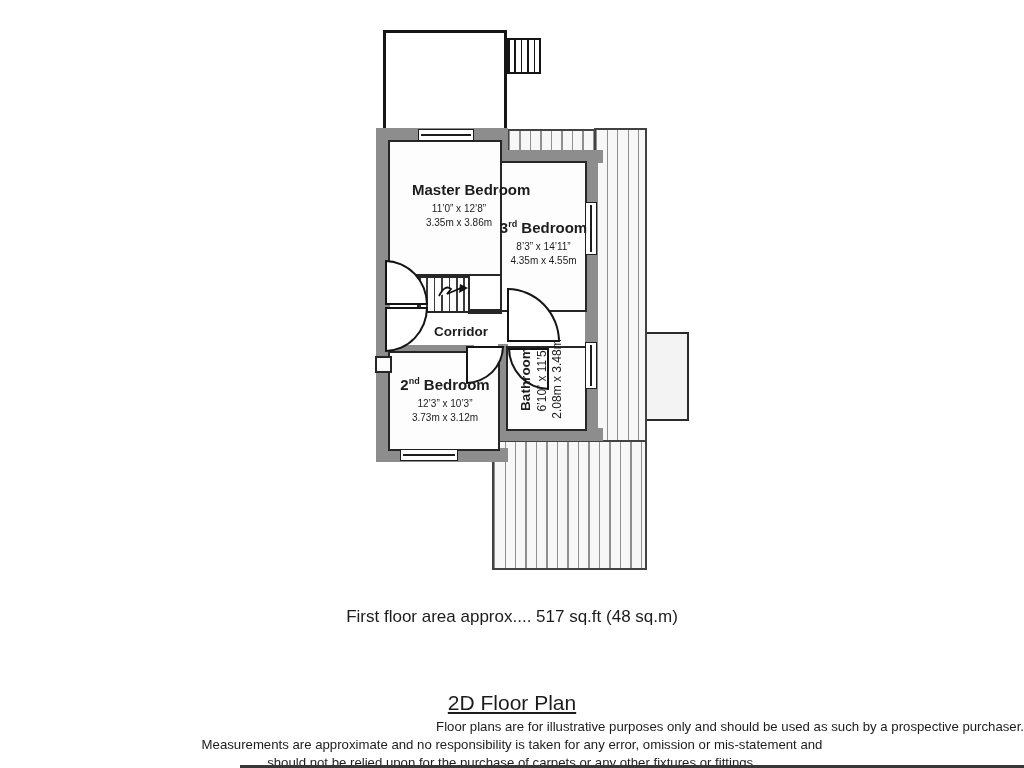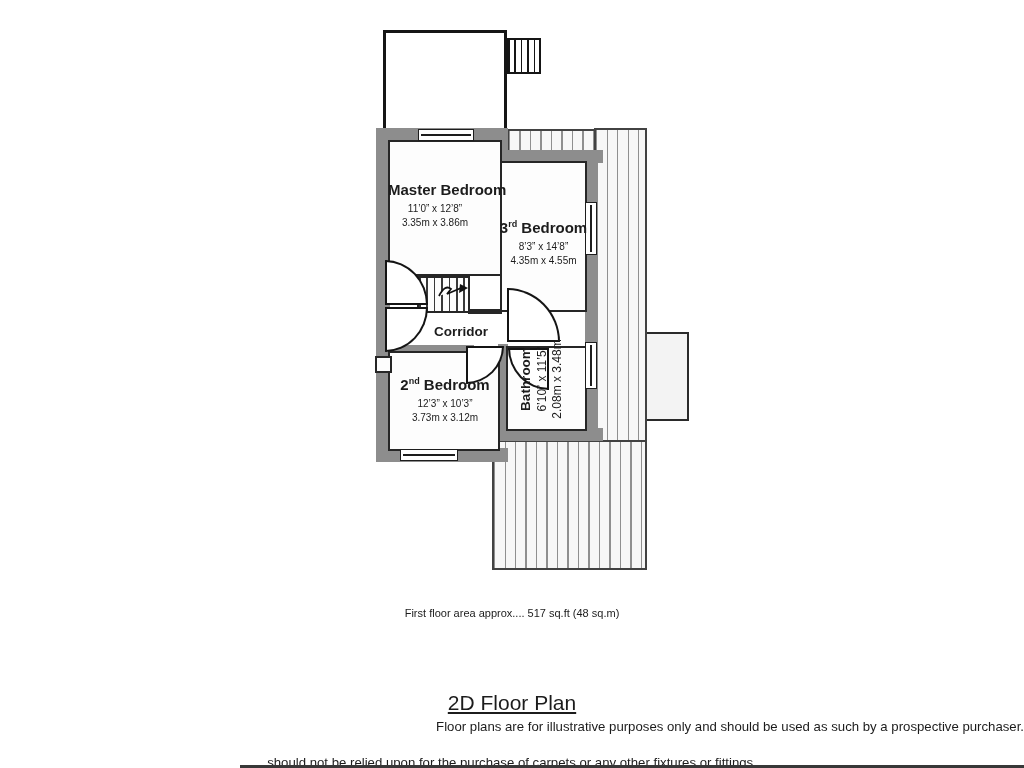--- a/index.html
+++ b/index.html
@@ -16,21 +16,21 @@
   .win{background:#fff;border:1.5px solid #1d1d1d;}
   .win .pane-h{position:absolute;left:2px;right:2px;top:50%;height:1.6px;background:#1d1d1d;margin-top:-0.8px;}
   .win .pane-v{position:absolute;top:2px;bottom:2px;left:50%;width:1.6px;background:#1d1d1d;margin-left:-0.8px;}
   .stairs{background:#fdfdfd;border:2.5px solid #262626;
           background-image:repeating-linear-gradient(90deg,#3a3a3a 0 1.5px,transparent 1.5px 7.4px);}
   .roomlabel{text-align:center;line-height:1.15;}
   .roomlabel .rname{font-weight:bold;font-size:15px;margin-bottom:5px;white-space:nowrap;}
   .roomlabel .rdim{font-size:10px;margin-top:2px;white-space:nowrap;}
   .roomlabel sup{font-size:9px;}
   .centerline{position:absolute;left:0;width:1024px;text-align:center;}
-  .sumline{font-size:11px;}
+  .sumline{font-size:17px;}
   .title{font-size:21px;text-decoration:underline;}
   .disc{font-size:13.2px;}
 </style>
 </head>
 <body>
 
 <div id="canvas">
 
   <div class="abs outline" style="left:383px;top:30px;width:124px;height:101px;"></div>
   <div class="abs" style="left:506px;top:38px;width:35px;height:36px;background:#fff;border:2.5px solid #151515;
@@ -77,29 +77,29 @@
     <path d="M2 15 Q8 3 14 8 L10 13 L24 7" fill="#ffffff" stroke="#111" stroke-width="1.8"></path>
     <polygon points="23,3 31,7 22,12" fill="#111"></polygon>
   </svg>
 
   <div class="abs door" style="left:385px;top:260px;width:43px;height:45px;border-radius:0 100% 0 0;"></div>
   <div class="abs door" style="left:385px;top:307px;width:43px;height:45px;border-radius:0 0 100% 0;"></div>
   <div class="abs door" style="left:507px;top:288px;width:53px;height:54px;border-radius:0 100% 0 0;"></div>
   <div class="abs door" style="left:466px;top:346px;width:38px;height:38px;border-radius:0 0 100% 0;"></div>
   <div class="abs door" style="left:508px;top:348px;width:41px;height:42px;border-radius:0 0 0 100%;"></div>
 
-  <div class="abs roomlabel" style="left:388px;top:181px;width:94px;">
+  <div class="abs roomlabel" style="left:412px;top:181px;width:94px;">
     <div class="rname">Master Bedroom</div>
     <div class="rdim">11’0” x 12’8”</div>
     <div class="rdim">3.35m x 3.86m</div>
   </div>
 
   <div class="abs roomlabel" style="left:498px;top:213px;width:91px;margin-top:6px;">
     <div class="rname"><span>3</span><sup>rd</sup><span> Bedroom</span></div>
-    <div class="rdim">8’3” x 14’8”</div>
+    <div class="rdim">8’3” x 14’11”</div>
     <div class="rdim">4.35m x 4.55m</div>
   </div>
 
   <div class="abs roomlabel" style="left:390px;top:376px;width:110px;">
     <div class="rname"><span>2</span><sup>nd</sup><span> Bedroom</span></div>
     <div class="rdim">12’3” x 10’3”</div>
     <div class="rdim">3.73m x 3.12m</div>
   </div>
 
   <div class="abs roomlabel" style="left:491px;top:351px;width:110px;height:56px;transform:rotate(-90deg);">
@@ -107,16 +107,17 @@
     <div class="rdim" style="font-size:12px;">6’10” x 11’5”</div>
     <div class="rdim" style="font-size:12px;">2.08m x 3.48m</div>
   </div>
 
   <div class="abs" style="left:415px;top:324px;width:92px;text-align:center;font-weight:bold;font-size:13.5px;">Corridor</div>
 
   <div class="centerline sumline" style="top:607px;">First floor area approx.... 517 sq.ft (48 sq.m)</div>
 
   <div class="centerline title" style="top:691px;">2D Floor Plan</div>
   <div class="centerline disc" style="top:719px;text-align:right;">Floor plans are for illustrative purposes only and should be used as such by a prospective purchaser.</div>
+  <div class="centerline disc" style="top:737px;">Measurements are approximate and no responsibility is taken for any error, omission or mis-statement and</div>
   <div class="centerline disc" style="top:755px;">should not be relied upon for the purchase of carpets or any other fixtures or fittings.</div>
 
   <div class="abs" style="left:240px;top:765px;width:784px;height:3px;background:#383838;"></div>
 </div>
 
 </body></html>

